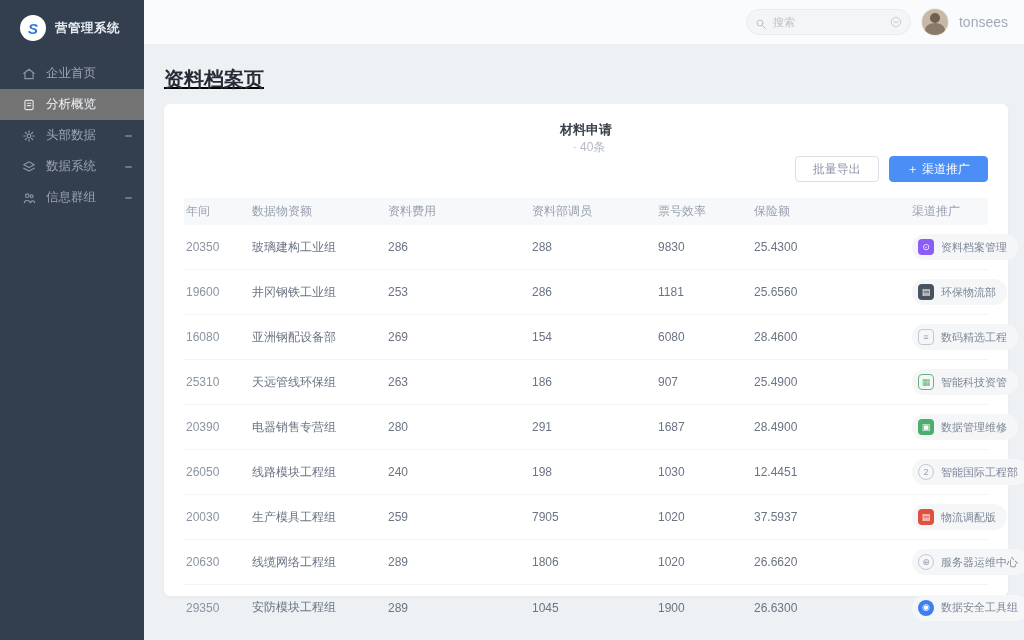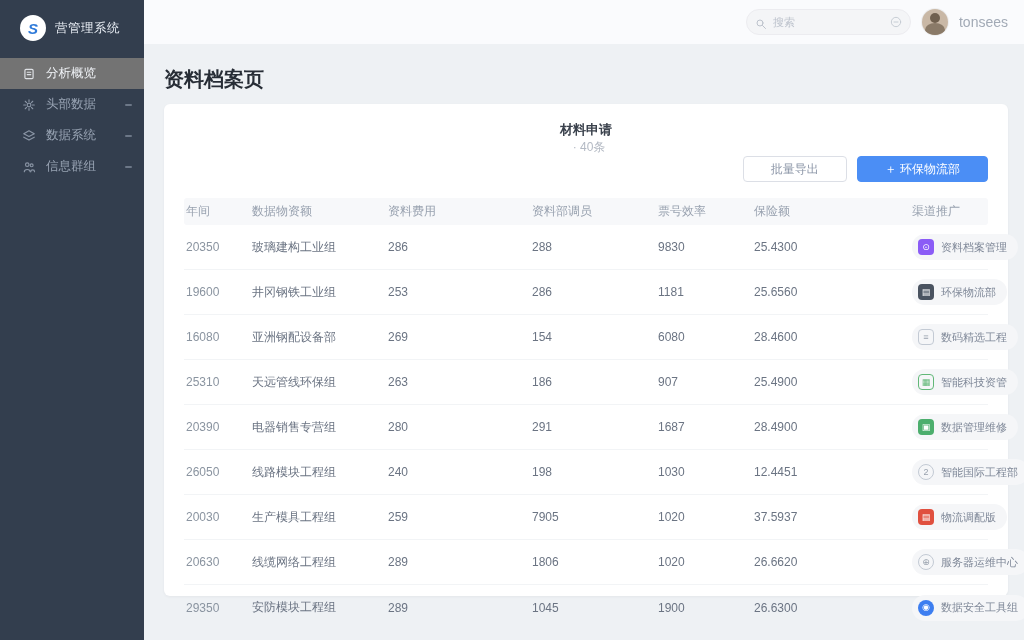--- a/index.html
+++ b/index.html
@@ -3,21 +3,21 @@
 <meta charset="utf-8">
 <style>
   * { margin:0; padding:0; box-sizing:border-box; }
   html,body { width:1024px; height:640px; overflow:hidden; }
   body { font-family:"Liberation Sans","DejaVu Sans",sans-serif; background:#eef1f4; position:relative; }
 
   
   .sidebar { position:absolute; left:0; top:0; width:144px; height:640px; background:#333e4e; z-index:3; }
   .brand { display:flex; align-items:center; gap:9px; padding:12px 0 0 20px; height:44px; }
   .brand-logo { width:26px; height:26px; border-radius:50%; background:#ffffff; display:flex; align-items:center; justify-content:center; font-weight:bold; font-style:italic; color:#2f7ad9; font-size:15px; flex:0 0 26px; }
-  .brand-name { color:#e7ecf3; font-size:12.5px; font-weight:normal; letter-spacing:0.5px; white-space:nowrap; }
+  .brand-name { color:#e7ecf3; font-size:12.5px; font-weight:bold; letter-spacing:0.5px; white-space:nowrap; }
   .menu { margin-top:14px; }
   .side-item { display:flex; align-items:center; gap:10px; height:31px; padding:0 12px 0 22px; color:#99a4b4; font-size:12.5px; cursor:pointer; position:relative; }
   .side-item.active { background:#737373; color:#f2f5f9; }
   .side-item .s-icon { width:14px; height:14px; flex:0 0 14px; display:flex; align-items:center; justify-content:center; opacity:.85; }
   .side-item .s-icon svg { width:14px; height:14px; stroke:currentColor; fill:none; stroke-width:2; stroke-linecap:round; stroke-linejoin:round; }
   .side-item .dash { margin-left:auto; width:7px; height:2px; border-radius:1px; background:#6c7787; }
 
   
   .topbar { position:absolute; left:144px; top:0; width:880px; height:44px; background:#fafbfd; display:flex; align-items:center; z-index:2; }
   .top-group { margin-left:auto; display:flex; align-items:center; gap:11px; padding-right:16px; }
@@ -27,29 +27,29 @@
   .search-mag { position:absolute; left:9px; top:7px; width:12px; height:12px; }
   .search-mag svg { width:12px; height:12px; stroke:#bcc2cc; fill:none; stroke-width:2; stroke-linecap:round; }
   .search-act { position:absolute; right:8px; top:6px; width:14px; height:14px; cursor:pointer; }
   .search-act svg { width:14px; height:14px; stroke:#c4cad2; fill:none; stroke-width:1.6; stroke-linecap:round; }
   .avatar { width:26px; height:26px; border-radius:50%; background:#c9b8a6; position:relative; overflow:hidden; cursor:pointer; flex:0 0 26px; box-shadow:0 0 0 1px rgba(0,0,0,.05); }
   .avatar::before { content:""; position:absolute; left:8px; top:4px; width:10px; height:10px; border-radius:50%; background:#70604f; }
   .avatar::after { content:""; position:absolute; left:3px; top:14px; width:20px; height:14px; border-radius:50% 50% 0 0; background:#8a7a68; }
   .username { font-size:14px; color:#a2aab6; }
 
   
-  .main { position:absolute; left:144px; top:44px; width:795px; height:596px; }
+  .main { position:absolute; left:144px; top:44px; width:795px; height:596px;text-decoration:underline; }
   .page-title { margin:22px 0 0 20px; font-size:20px; font-weight:600; color:#272d36; }
 
   .card { position:absolute; left:20px; top:60px; width:844px; height:492px; background:#ffffff; border-radius:6px; box-shadow:0 1px 3px rgba(30,40,60,.05); padding:17px 20px; }
   .card-head { display:flex; align-items:center;flex-direction:column; }
   .card-subtitle { font-size:13px; font-weight:bold; color:#3a414c; }
   .card-meta { font-size:12px; color:#b4bac4; margin-left:6px; }
   .head-btns { margin-left:auto; display:flex; gap:10px; }
-  .btn { height:26px; border-radius:4px; font-size:12px; display:inline-flex; align-items:center; padding:0 27px; cursor:pointer; font-family:inherit; }
+  .btn { height:26px; border-radius:4px; font-size:12px; display:inline-flex; align-items:center; padding:0 17px; cursor:pointer; font-family:inherit; }
   .btn-secondary { background:#ffffff; border:1px solid #dcdfe6; color:#8a94a6; }
   .btn-primary { background:#4b8ef5; border:1px solid #4b8ef5; color:#ffffff; }
 
   .table { margin-top:16px; }
   .trow, .thead { display:grid; grid-template-columns:66px 136px 144px 126px 96px 158px 1fr; align-items:center; }
   .thead { height:27px; background:#f7f8fa; border-radius:3px; color:#98a1af; font-size:12px; padding:0 0; }
   .thead > div, .trow > div { padding-left:2px; }
   .trow { height:45px; font-size:12px; color:#6b7483; border-bottom:1px solid #f2f4f6; }
   .trow:last-child { border-bottom:none; }
   .cell-year { color:#8a94a0; }
@@ -59,20 +59,29 @@
 </style>
 </head>
 <body>
 
 <div class="sidebar">
   <div class="brand">
     <div class="brand-logo">S</div>
     <div class="brand-name">营管理系统</div>
   </div>
   <div class="menu" id="menu">
+      <div class="side-item">
+        <span class="s-icon">
+          <svg viewBox="0 0 24 24">
+            <path d="M3 11 L12 4 L21 11"></path>
+            <path d="M5 10 V20 H19 V10"></path>
+          </svg>
+        </span>
+        <span>企业首页</span>
+      </div>
       <div class="side-item active">
         <span class="s-icon">
           <svg viewBox="0 0 24 24">
             <rect x="5" y="4" width="14" height="16" rx="2"></rect>
             <path d="M9 9 H15 M9 13 H15"></path>
           </svg>
         </span>
         <span>分析概览</span>
       </div>
       <div class="side-item">
@@ -134,21 +143,21 @@
 
 <div class="main">
   <div class="page-title">资料档案页</div>
 
   <div class="card">
     <div class="card-head">
       <span class="card-subtitle">材料申请</span>
       <span class="card-meta">· 40条</span>
       <div class="head-btns">
         <button class="btn btn-secondary">批量导出</button>
-        <button class="btn btn-primary">＋ 环保物流部</button>
+        <button class="btn btn-primary">＋ 渠道推广</button>
       </div>
     </div>
 
     <div class="table">
       <div class="thead" id="thead">
           <div>年间</div>
           <div>数据物资额</div>
           <div>资料费用</div>
           <div>资料部调员</div>
           <div>票号效率</div>

